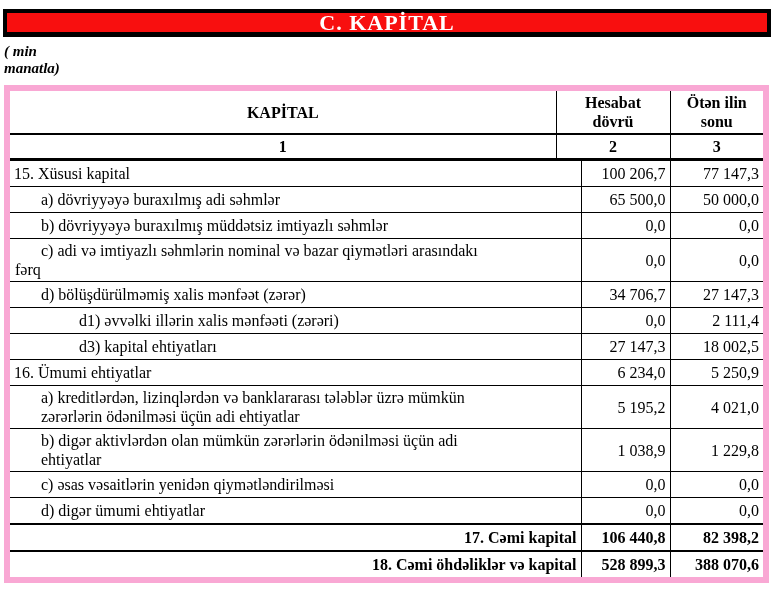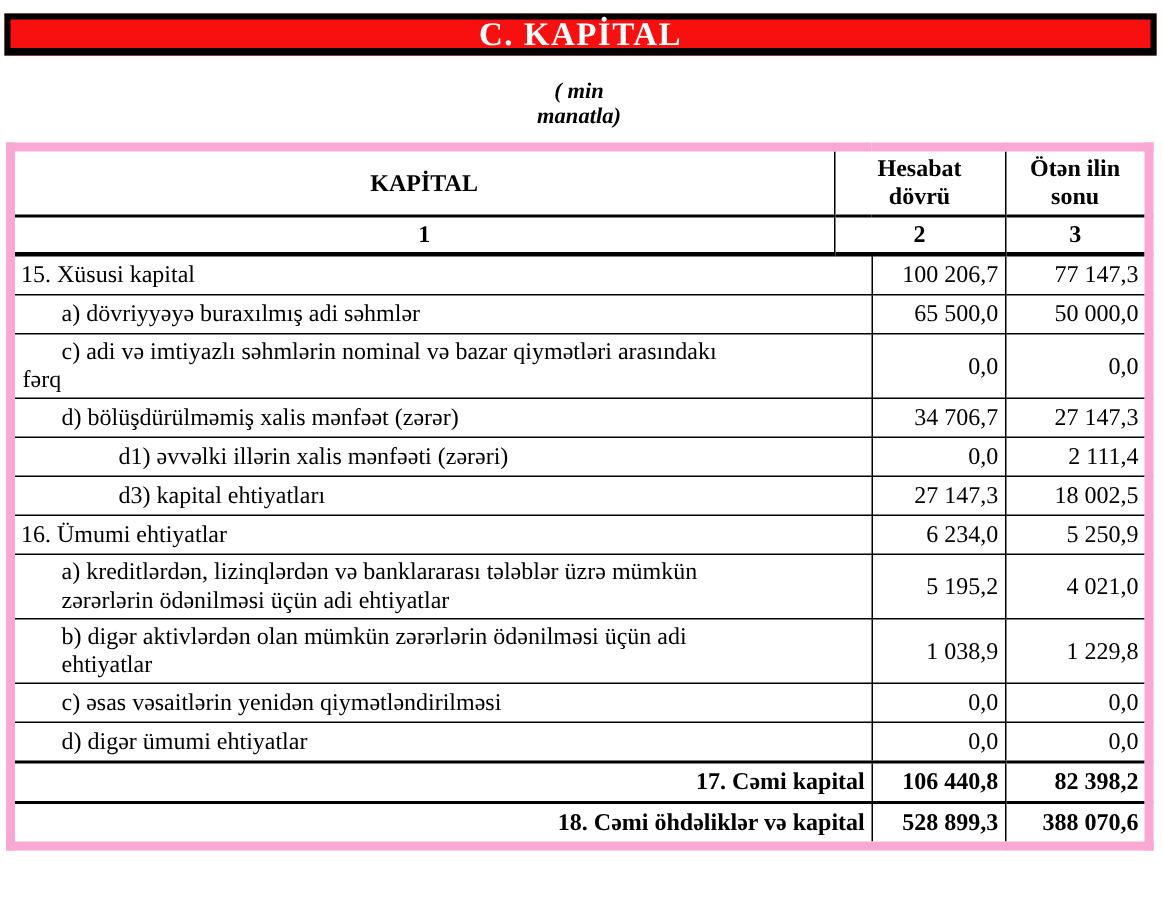--- a/index.html
+++ b/index.html
@@ -34,22 +34,22 @@
     color: #ffffff;
     font-weight: bold;
     font-size: 22px;
     line-height: 19px;
     letter-spacing: 1px;
     white-space: nowrap;
   }
   
   .unit-note {
     width: 764px;
-    margin: 16px 0 8px 1px;
-    text-align: center;
+    margin: 6px 0 8px 1px;
+    text-align: left;
     font-style: italic;
     font-weight: bold;
     font-size: 15px;
     line-height: 17px;
     padding-right: 2px;
   }
   
   table.capital {
     table-layout: fixed;
     width: 765px;
@@ -138,20 +138,25 @@
         <tr class="indent-0">
     <td class="lbl" colspan="2">15. Xüsusi kapital</td>
     <td class="num">100 206,7</td>
     <td class="num">77 147,3</td>
   </tr>
         <tr class="indent-1">
     <td class="lbl" colspan="2">a) dövriyyəyə buraxılmış adi səhmlər</td>
     <td class="num">65 500,0</td>
     <td class="num">50 000,0</td>
   </tr>
+        <tr class="indent-1">
+    <td class="lbl" colspan="2">b) dövriyyəyə buraxılmış müddətsiz imtiyazlı səhmlər</td>
+    <td class="num">0,0</td>
+    <td class="num">0,0</td>
+  </tr>
         <tr class="indent-1 hang">
     <td class="lbl" colspan="2">c) adi və imtiyazlı səhmlərin nominal və bazar qiymətləri arasındakı
 fərq</td>
     <td class="num">0,0</td>
     <td class="num">0,0</td>
   </tr>
         <tr class="indent-1">
     <td class="lbl" colspan="2">d) bölüşdürülməmiş xalis mənfəət (zərər)</td>
     <td class="num">34 706,7</td>
     <td class="num">27 147,3</td>

